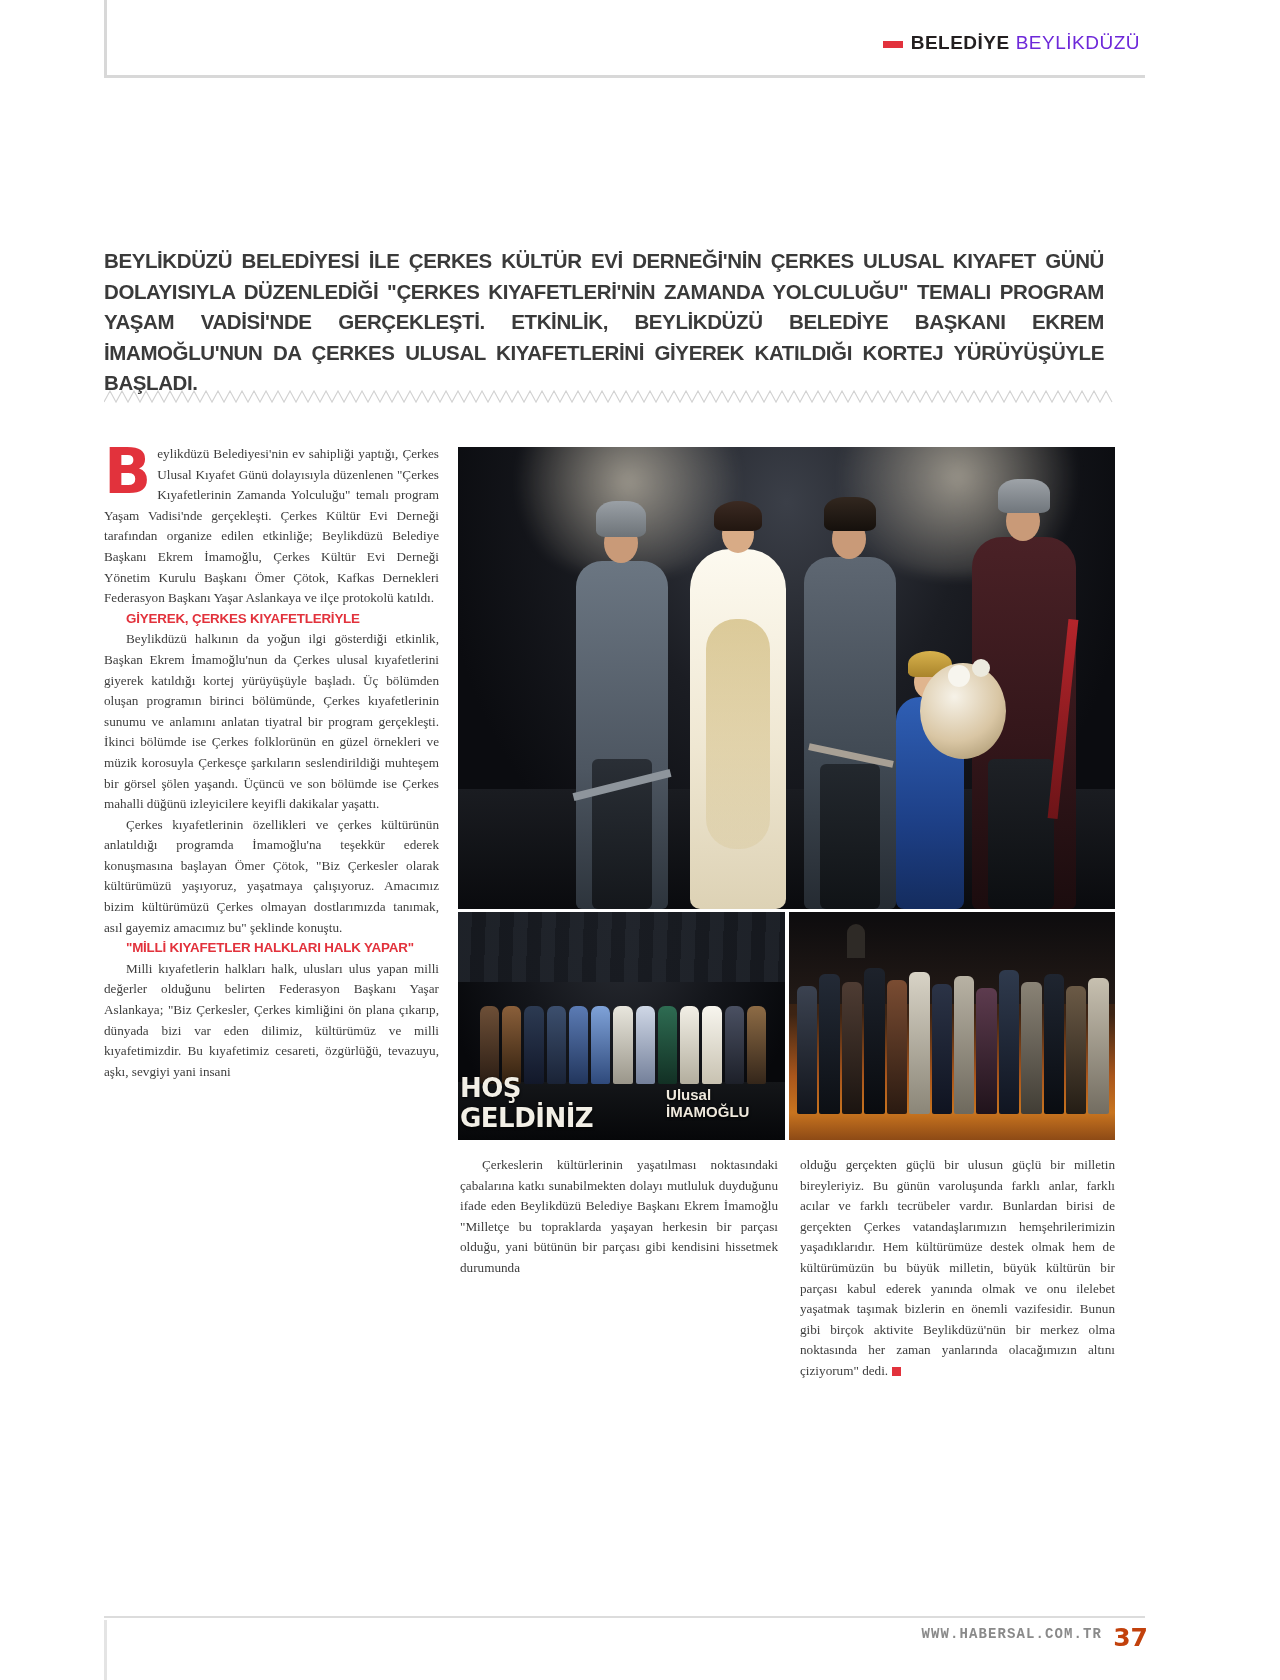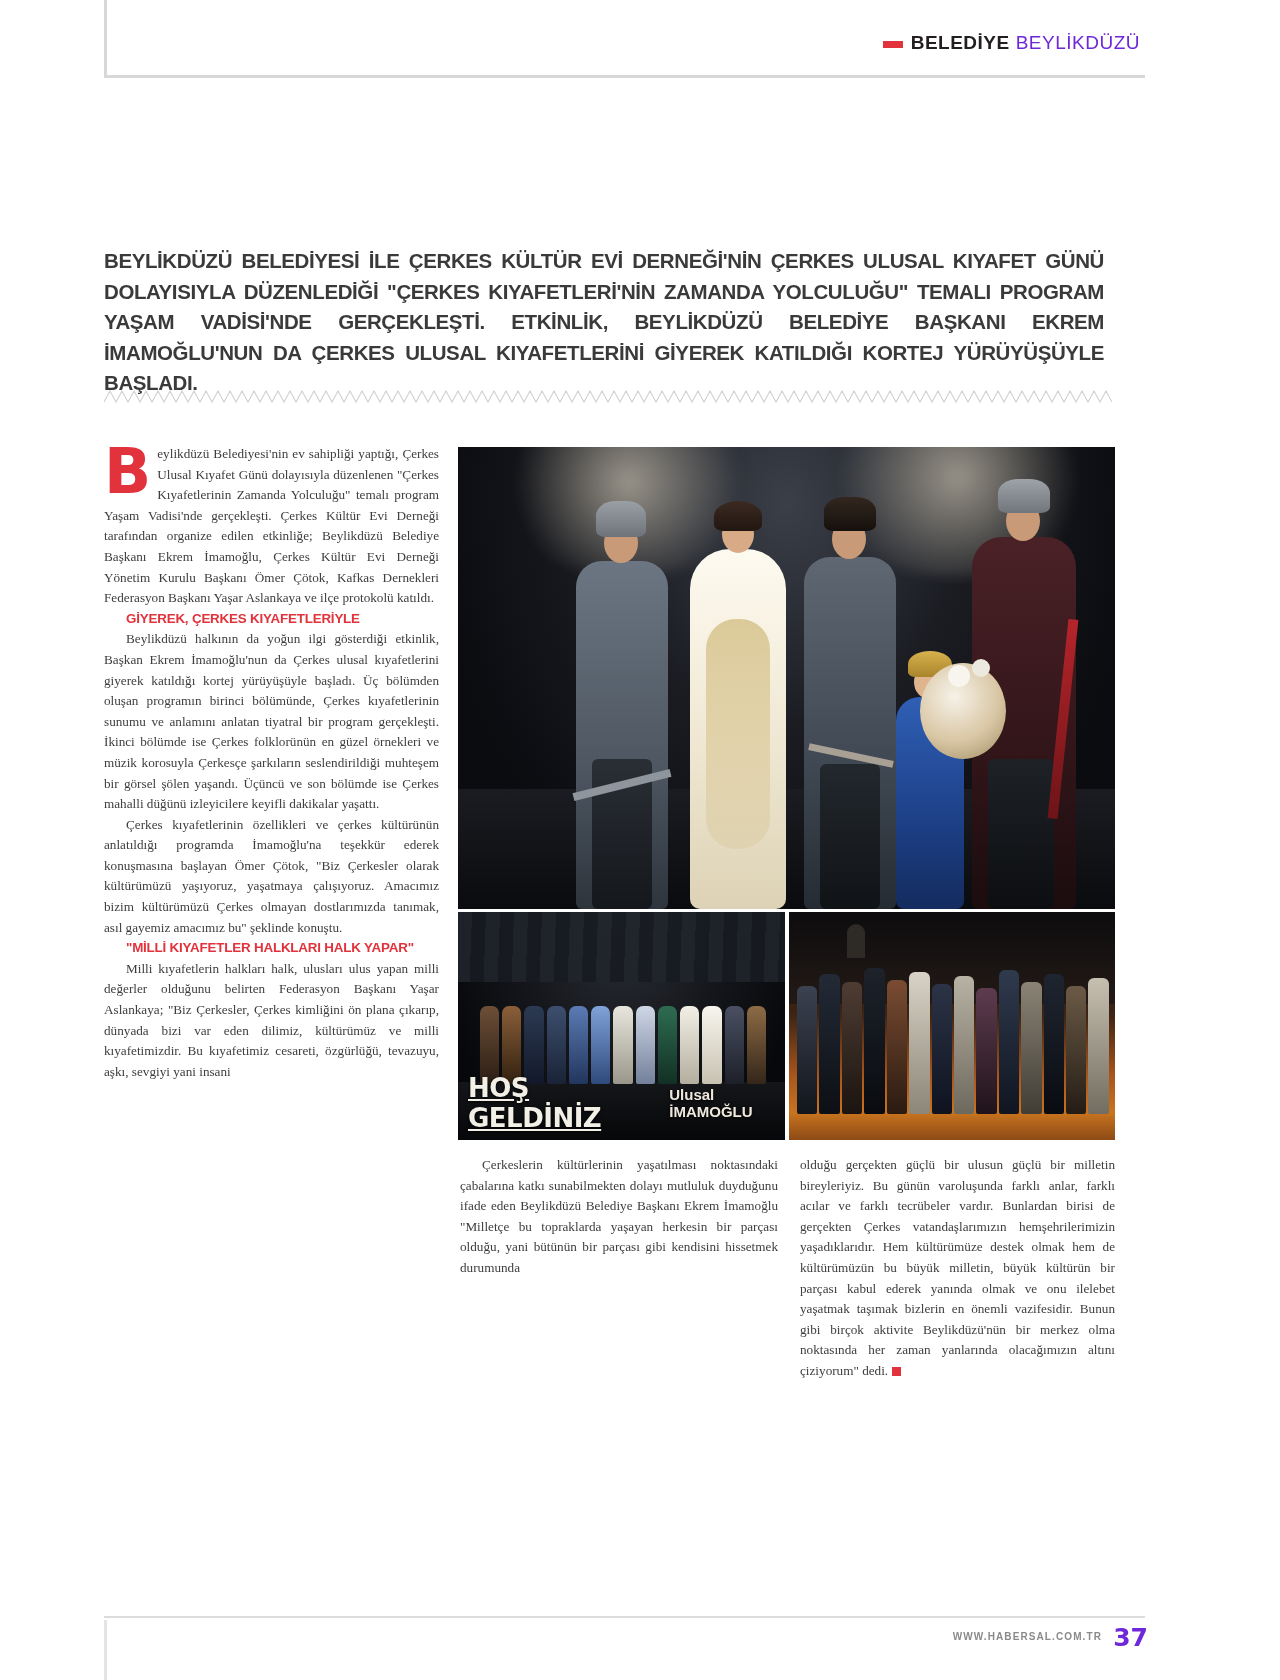--- a/index.html
+++ b/index.html
@@ -139,27 +139,27 @@
   .banner-sub{
     font-family:"Liberation Sans", sans-serif;font-weight:bold;font-size:15px;
     color:#efe9dd;margin-left:24px;text-shadow:0 1px 3px #000;
   }
   
   .footer-rule{
     position:absolute;left:104px;right:135px;bottom:62px;height:2px;background:#dcdcdc;
   }
   .footer-url{
     position:absolute;right:178px;bottom:38px;
-    font-family:Liberation Sans, sans-serif;font-weight:bold;
-    font-size:10px;letter-spacing:1.1px;color:#8a8a8a;
+    font-family:Liberation Mono, monospace;font-weight:bold;
+    font-size:14px;letter-spacing:1.1px;color:#8a8a8a;
   }
   .page-num{
     position:absolute;right:132px;bottom:28px;
     font-family:"DejaVu Sans", sans-serif;font-weight:bold;
-    font-size:25px;color:#6d28d9;
+    font-size:25px;color:#c2410c;
   }
   .right-edge{
     position:absolute;right:0;top:0;width:38px;height:1680px;background:#fff;
   }
   .bottom-left-rule{
     position:absolute;left:104px;bottom:0;width:3px;height:60px;background:#e4e4e4;
   }
 </style>
 </head>
 <body>
@@ -266,21 +266,21 @@
       <div style="flex:1;background:linear-gradient(#7fa2d8,#2f4a7c);border-radius:7px 7px 2px 2px;"></div>
       <div style="flex:1;background:linear-gradient(#e8e6dd,#9a968a);border-radius:7px 7px 2px 2px;"></div>
       <div style="flex:1;background:linear-gradient(#cfd7e6,#74809a);border-radius:7px 7px 2px 2px;"></div>
       <div style="flex:1;background:linear-gradient(#2e6c52,#123024);border-radius:7px 7px 2px 2px;"></div>
       <div style="flex:1;background:linear-gradient(#f2efe6,#b3ae9e);border-radius:7px 7px 2px 2px;"></div>
       <div style="flex:1;background:linear-gradient(#f7f5ee,#c8c2b1);border-radius:7px 7px 2px 2px;"></div>
       <div style="flex:1;background:linear-gradient(#4a5062,#1d2029);border-radius:7px 7px 2px 2px;"></div>
       <div style="flex:1;background:linear-gradient(#8d6b45,#34261a);border-radius:7px 7px 2px 2px;"></div>
     </div>
     <div class="caption-band">
-      <span class="banner-text" style="margin-left:10px;text-decoration:underline;">HOŞ GELDİNİZ</span>
+      <span class="banner-text" style="margin-left:2px;">HOŞ GELDİNİZ</span>
       <span class="banner-sub">Ulusal İMAMOĞLU</span>
     </div>
   </div>
 
   <div class="photo" id="photo-right">
     <div style="position:absolute;inset:0;background:linear-gradient(180deg,#1a1410 0%,#3d2414 45%,#a9561c 72%,#c8741f 88%,#8d4a16 100%);"></div>
     <div style="position:absolute;left:0;right:0;top:0;height:92px;background:linear-gradient(#0d0c0e,#231a16);"></div>
     <div style="position:absolute;left:58px;top:12px;width:18px;height:34px;background:#2e2a26;border-radius:9px 9px 0 0;"></div>
     <div style="position:absolute;left:8px;bottom:26px;height:150px;width:312px;display:flex;gap:2px;align-items:flex-end;">
       <div style="flex:1;height:128px;background:linear-gradient(#3b4250,#12151c);border-radius:6px 6px 2px 2px;"></div>

